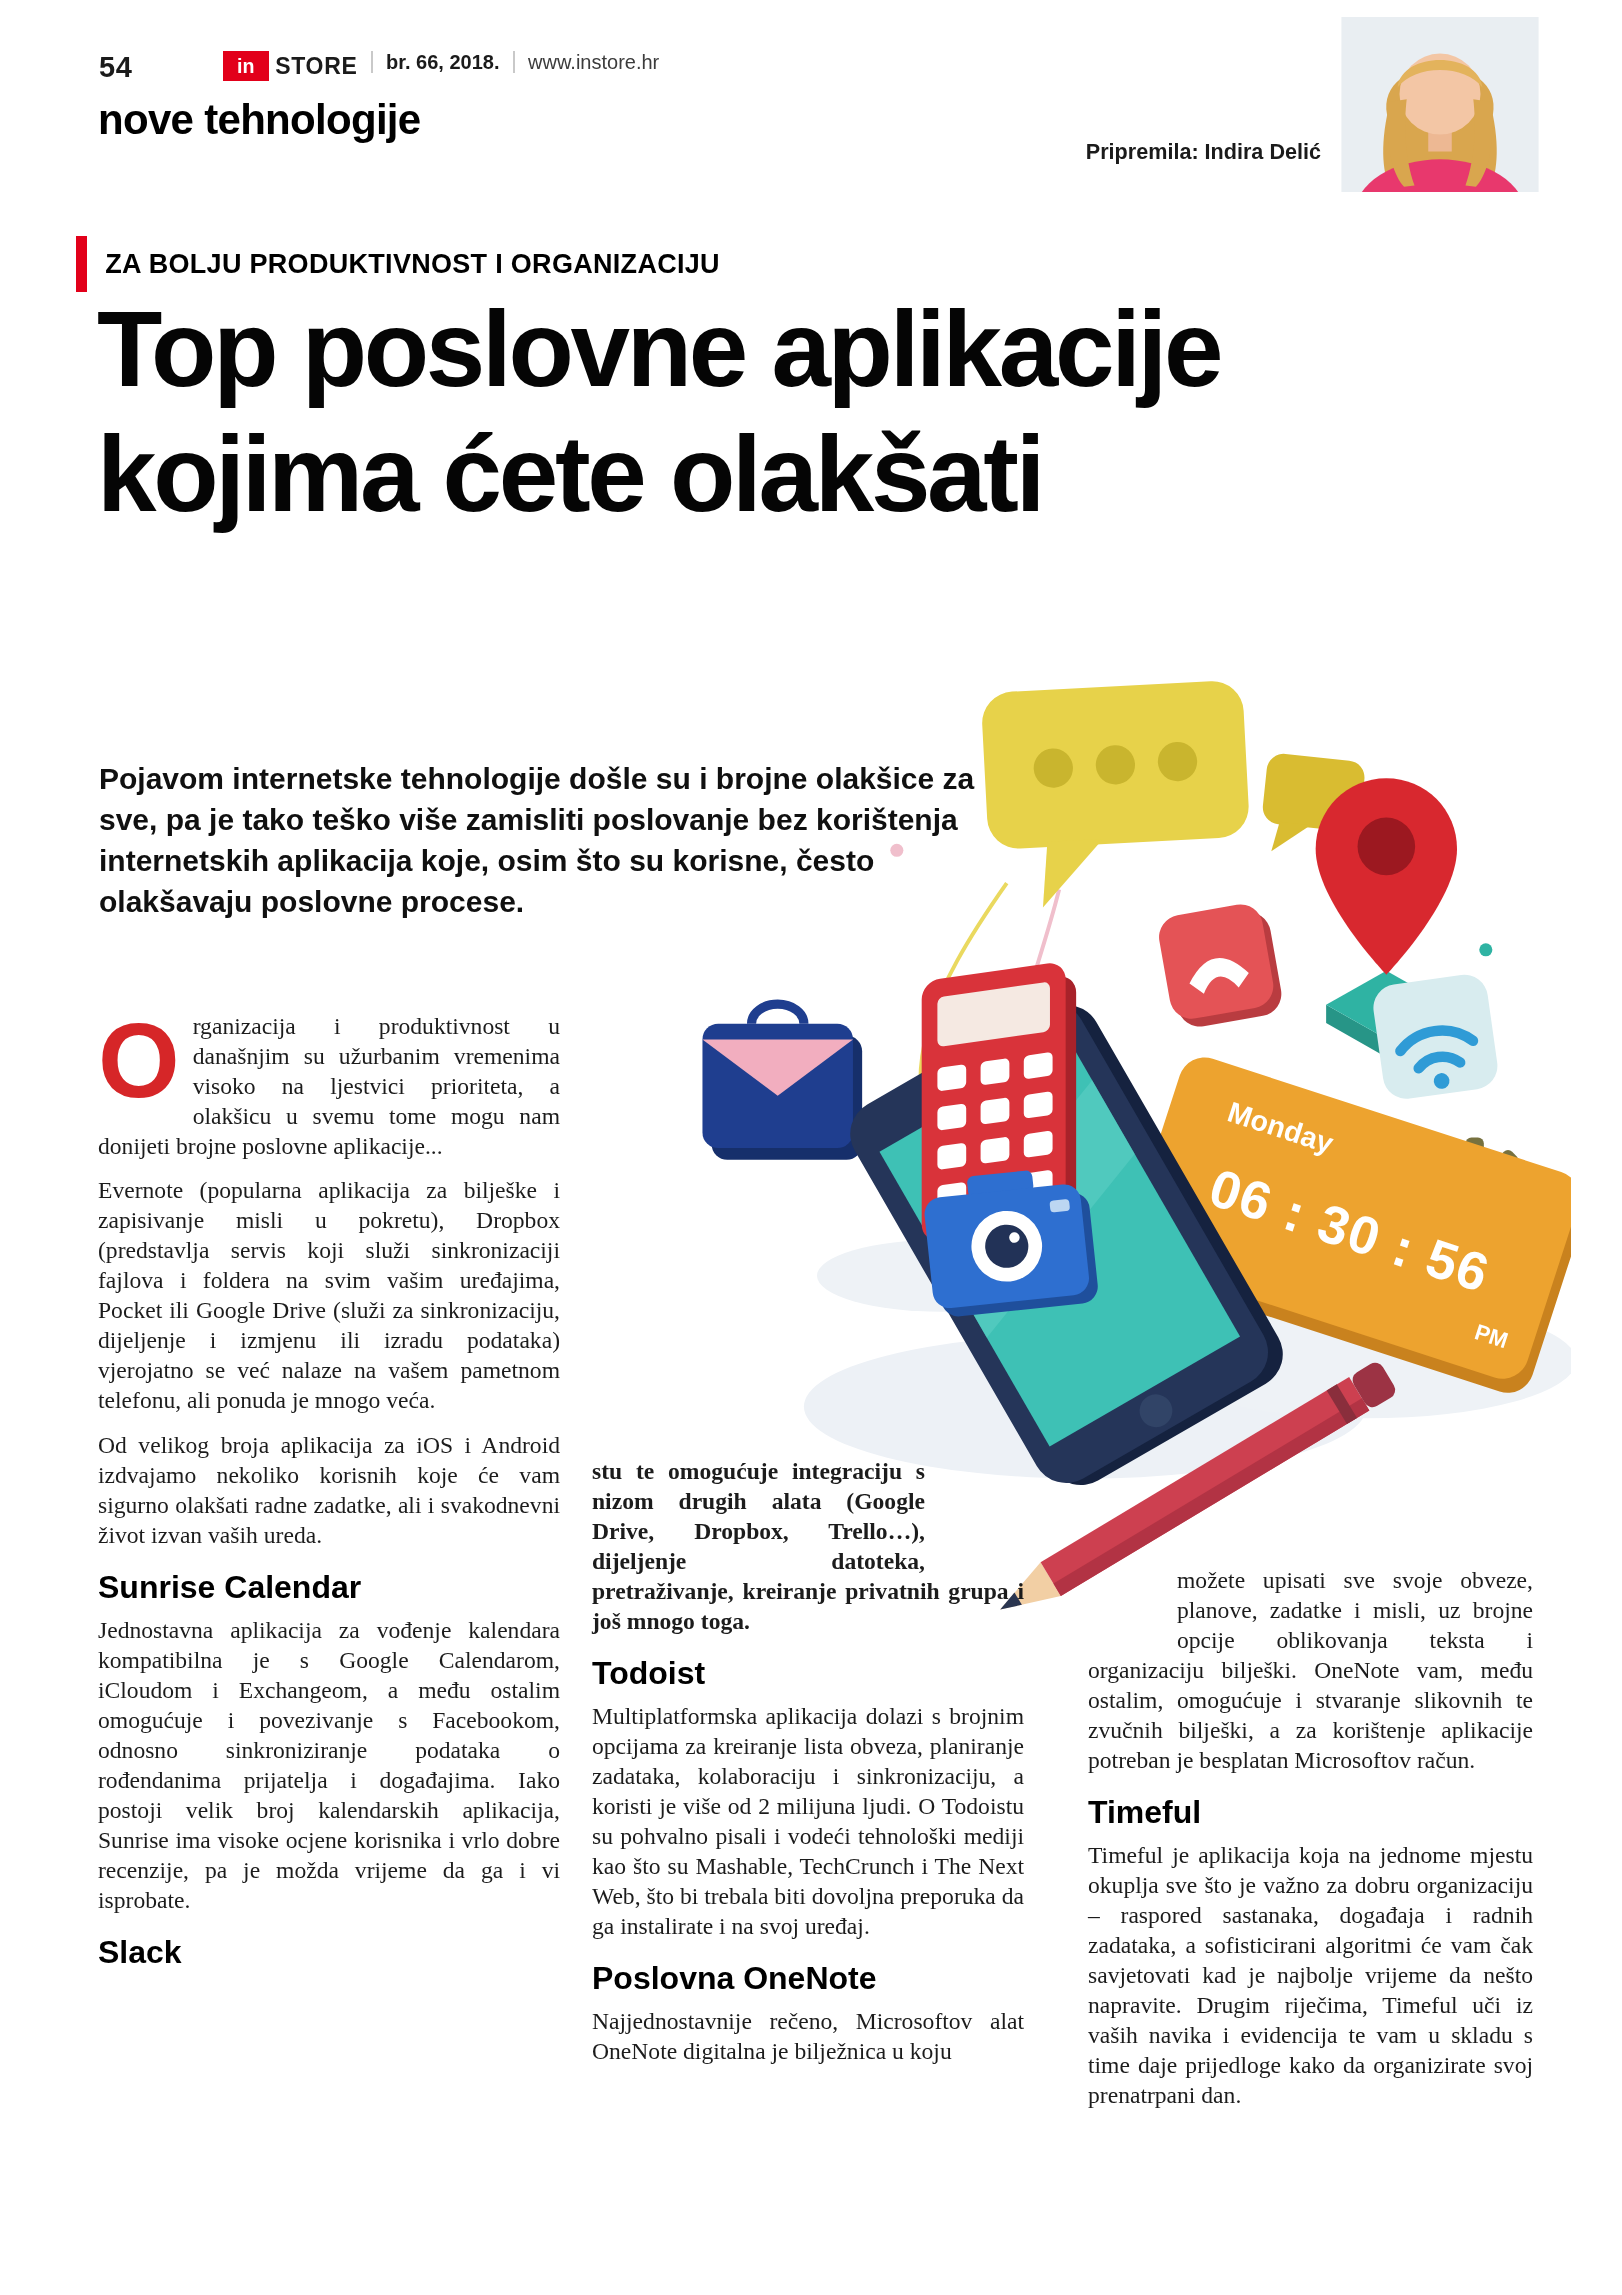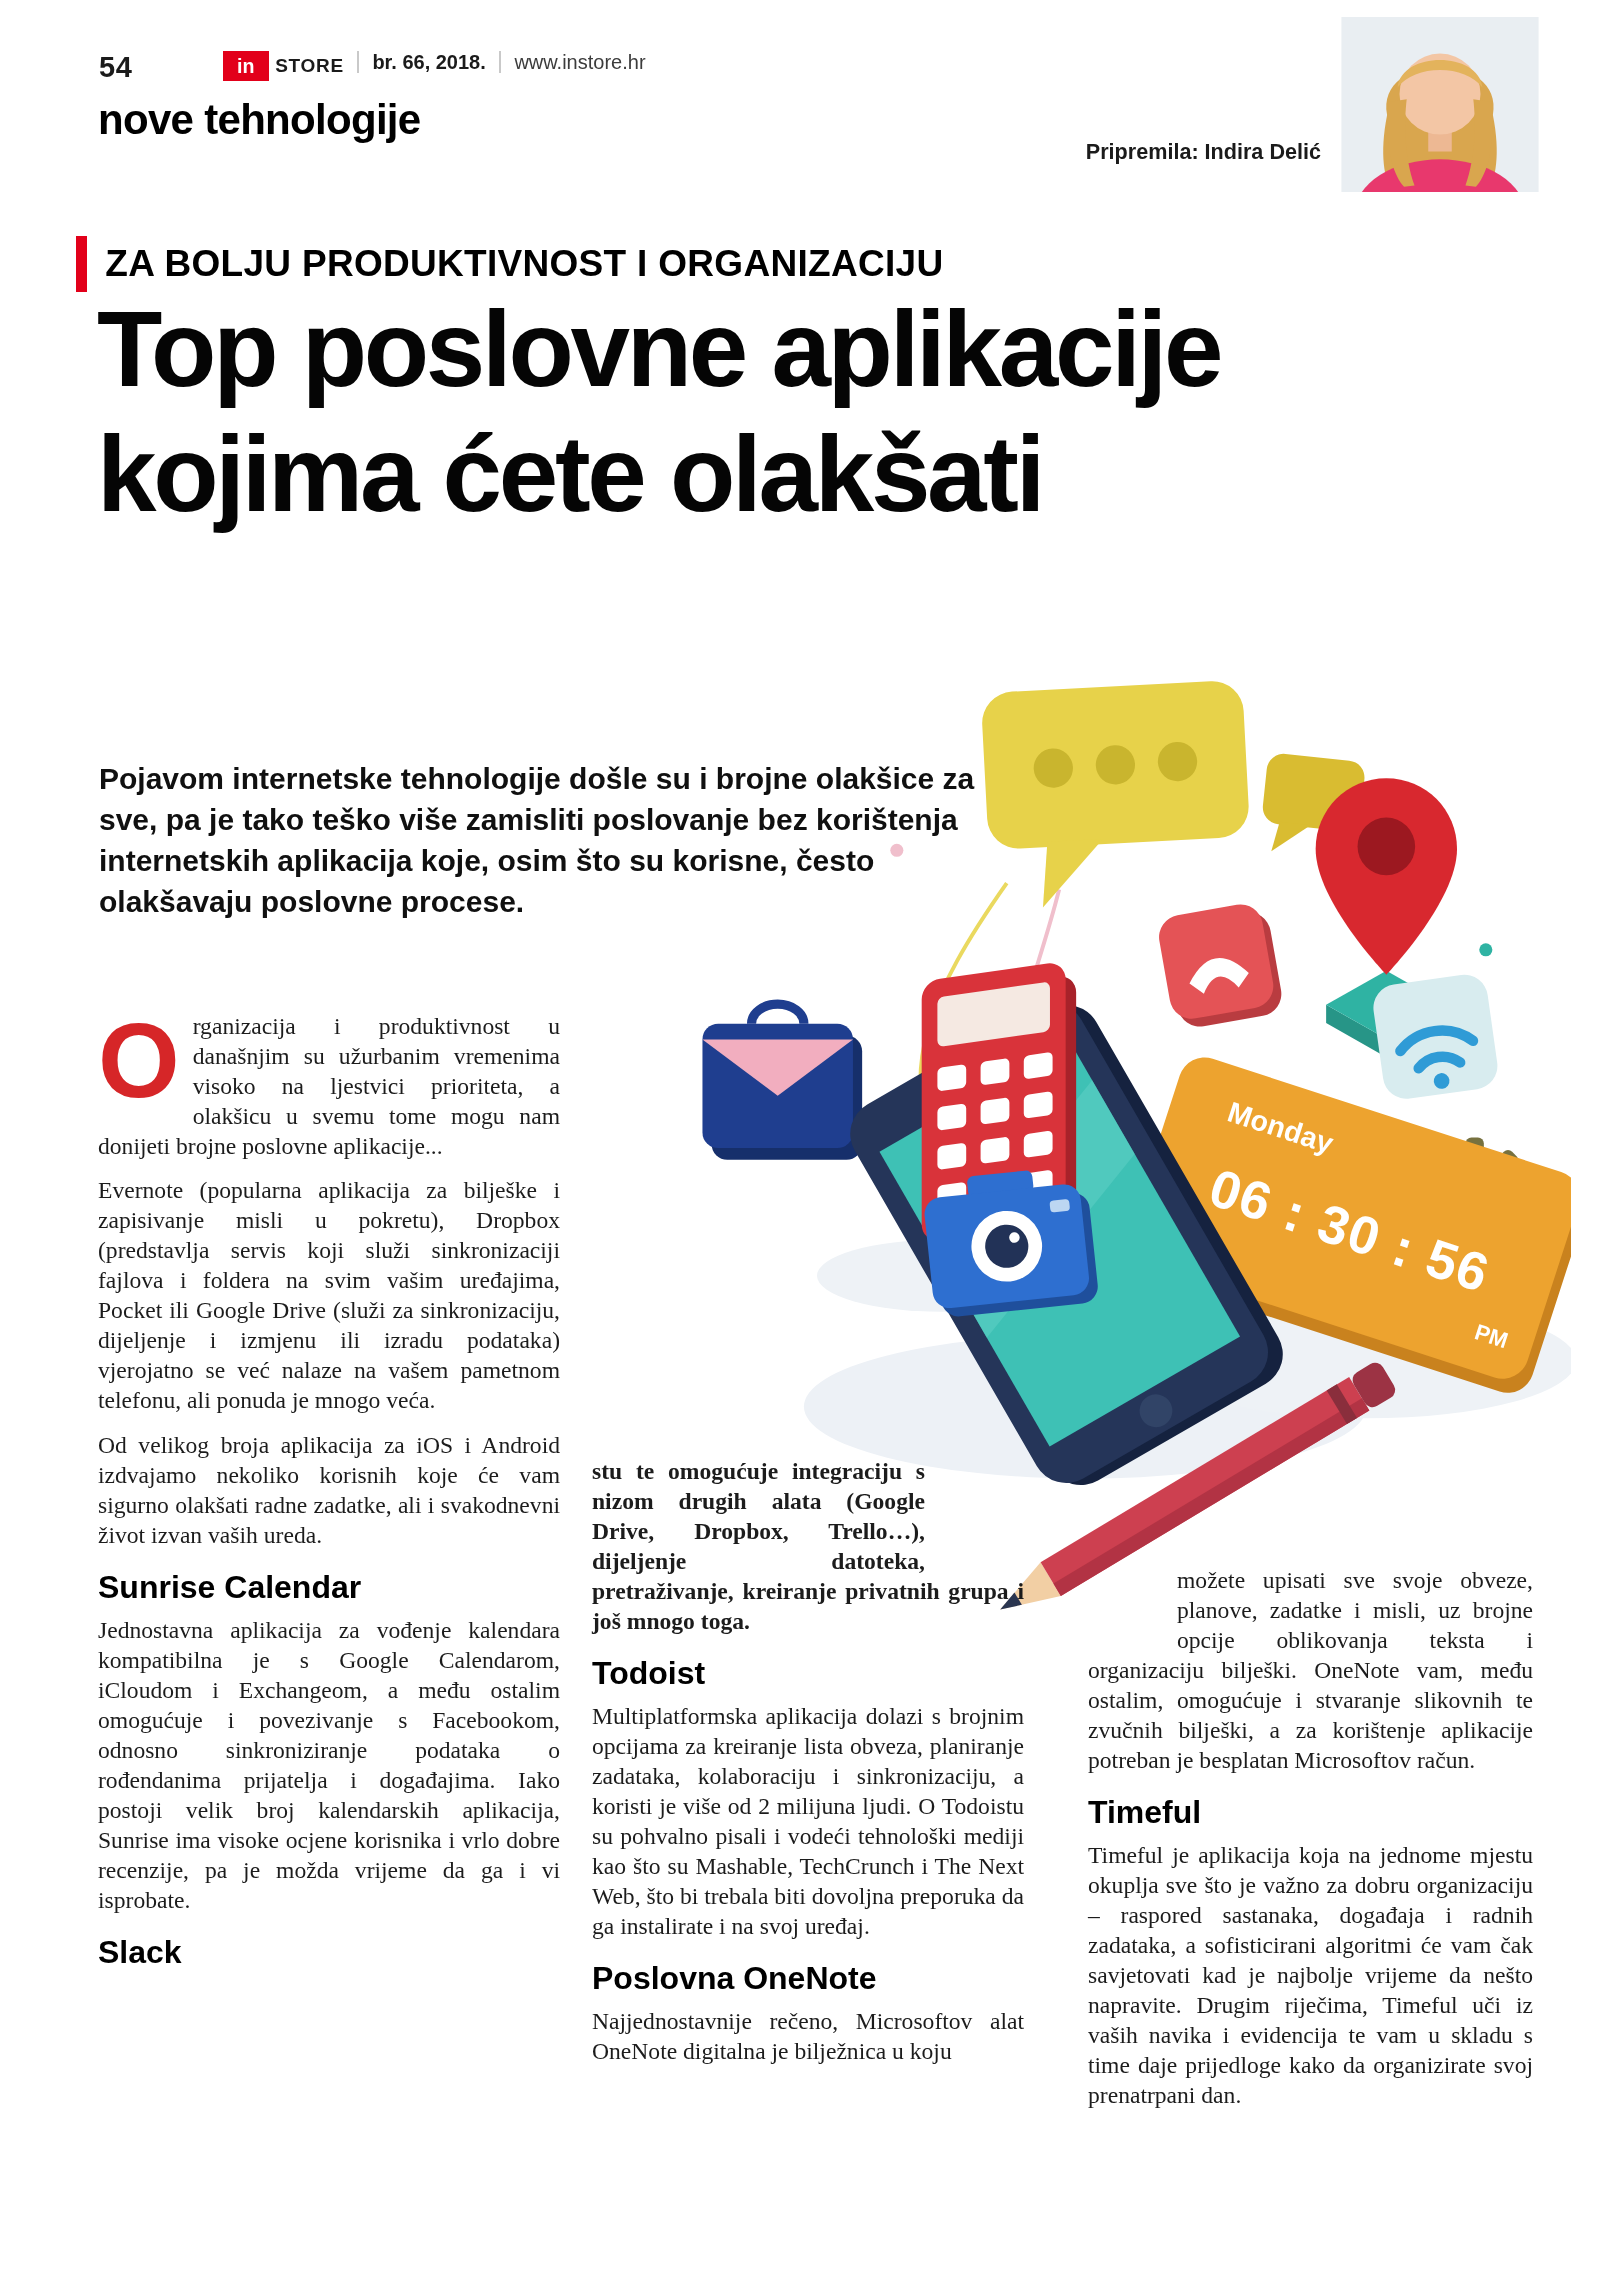--- a/index.html
+++ b/index.html
@@ -9,35 +9,35 @@
     font-family:"Liberation Serif", serif; color:#1b1b1b;
   }
 
   
   .top-row { position:absolute; top:51px; left:99px; display:flex; align-items:flex-start; gap:13px;
              font-family:"Liberation Sans", sans-serif; }
   .page-num { font-size:29px; font-weight:bold; margin-right:77px; letter-spacing:0.7px; }
   .logo { display:flex; align-items:center; gap:6.5px; }
   .logo-in { background:#e2001a; color:#fff; font-weight:bold; font-size:19.6px;
              width:46px; height:30px; display:flex; align-items:center; justify-content:center; }
-  .logo-store { font-weight:bold; font-size:19px; letter-spacing:0.7px; }
+  .logo-store { font-weight:bold; font-size:23px; letter-spacing:0.7px; }
   .divider { width:2.6px; height:22px; background:#c9c9c9; }
   .issue { font-weight:bold; font-size:20px; }
   .website { font-size:20px; color:#3c3c3c; }
   .section-title { position:absolute; top:96px; left:98px;
                    font-family:"Liberation Sans", sans-serif; font-weight:bold;
                    font-size:42px; letter-spacing:-0.7px; color:#000; }
   .byline { position:absolute; top:139px; right:302px;
             font-family:"Liberation Sans", sans-serif; font-weight:bold; font-size:21.6px; }
   .portrait { position:absolute; top:17px; right:84px; width:198px; height:175px; }
 
   
   .kicker-wrap { position:absolute; top:236px; left:76px; display:flex; align-items:center; gap:18.3px; }
   .kicker-bar { width:11px; height:56px; background:#e2001a; }
-  .kicker-text { font-family:"Liberation Sans", sans-serif; font-weight:bold; font-size:37px;
+  .kicker-text { font-family:"Liberation Sans", sans-serif; font-weight:bold; font-size:27px;
                  letter-spacing:0.3px; color:#000; }
 
   
   .headline { position:absolute; top:287px; left:97px; width:1459px;
               font-family:"Liberation Sans", sans-serif; font-weight:bold;
               font-size:107px; line-height:1.17; letter-spacing:-3.3px; color:#050505; }
   .headline span { display:block; }
   .intro { position:absolute; top:758px; left:99px; width:883px;
            font-family:"Liberation Sans", sans-serif; font-weight:bold;
            font-size:30px; line-height:1.37; color:#101010; }

